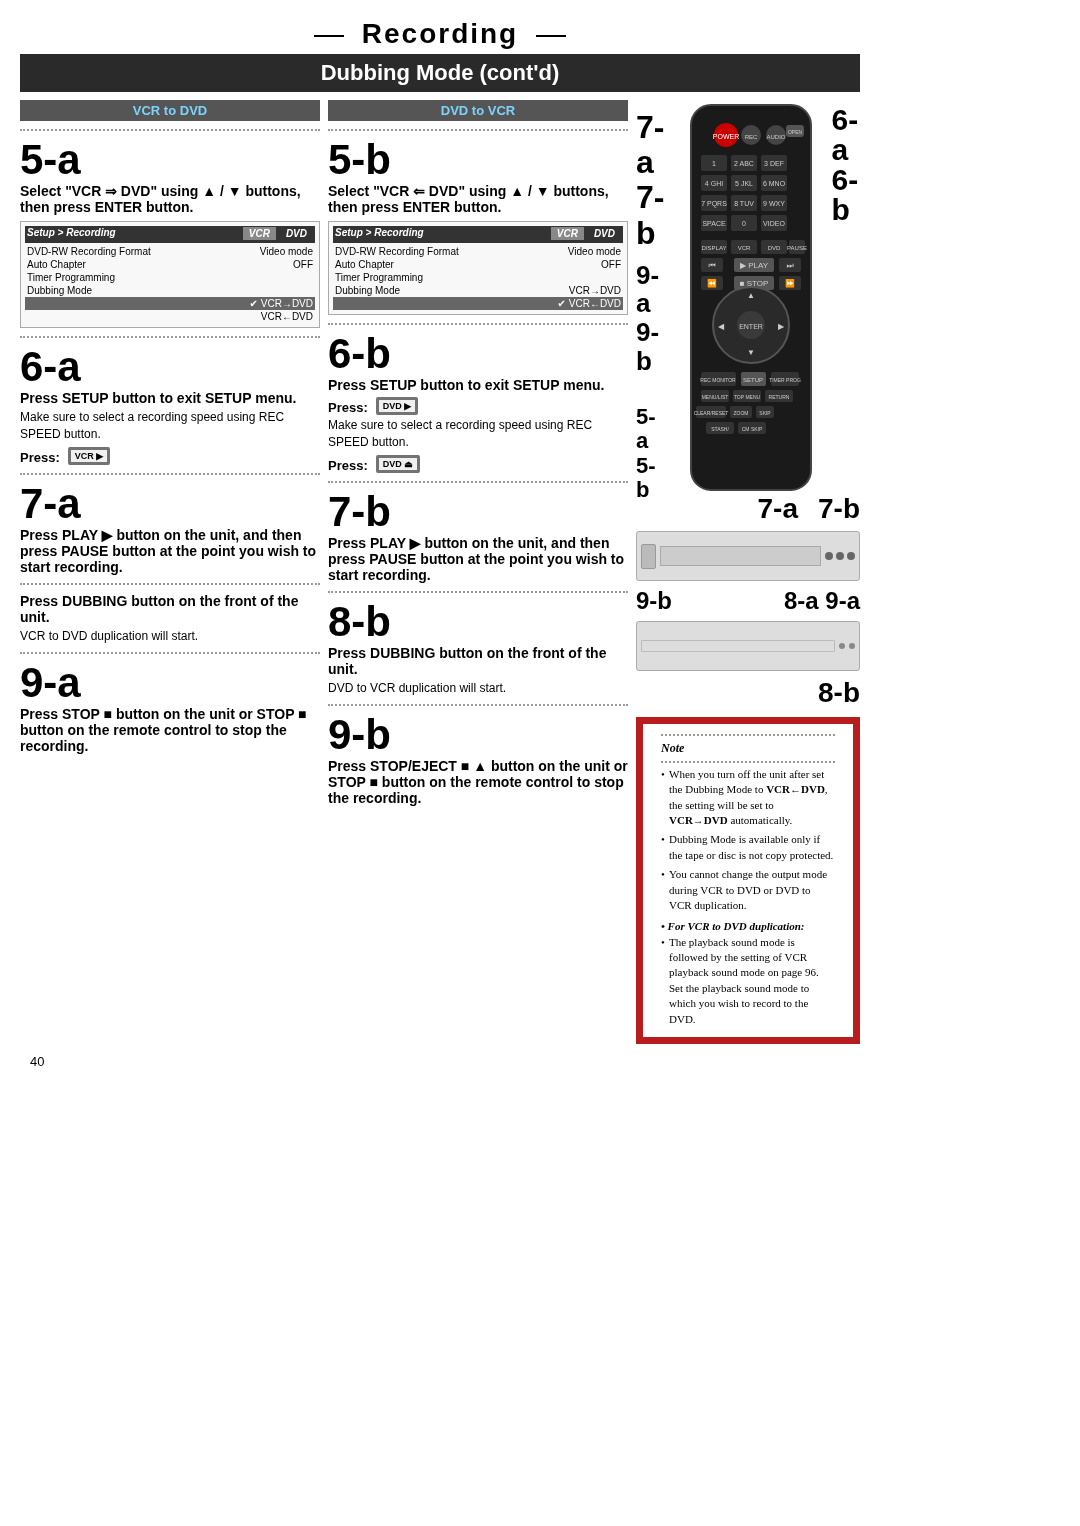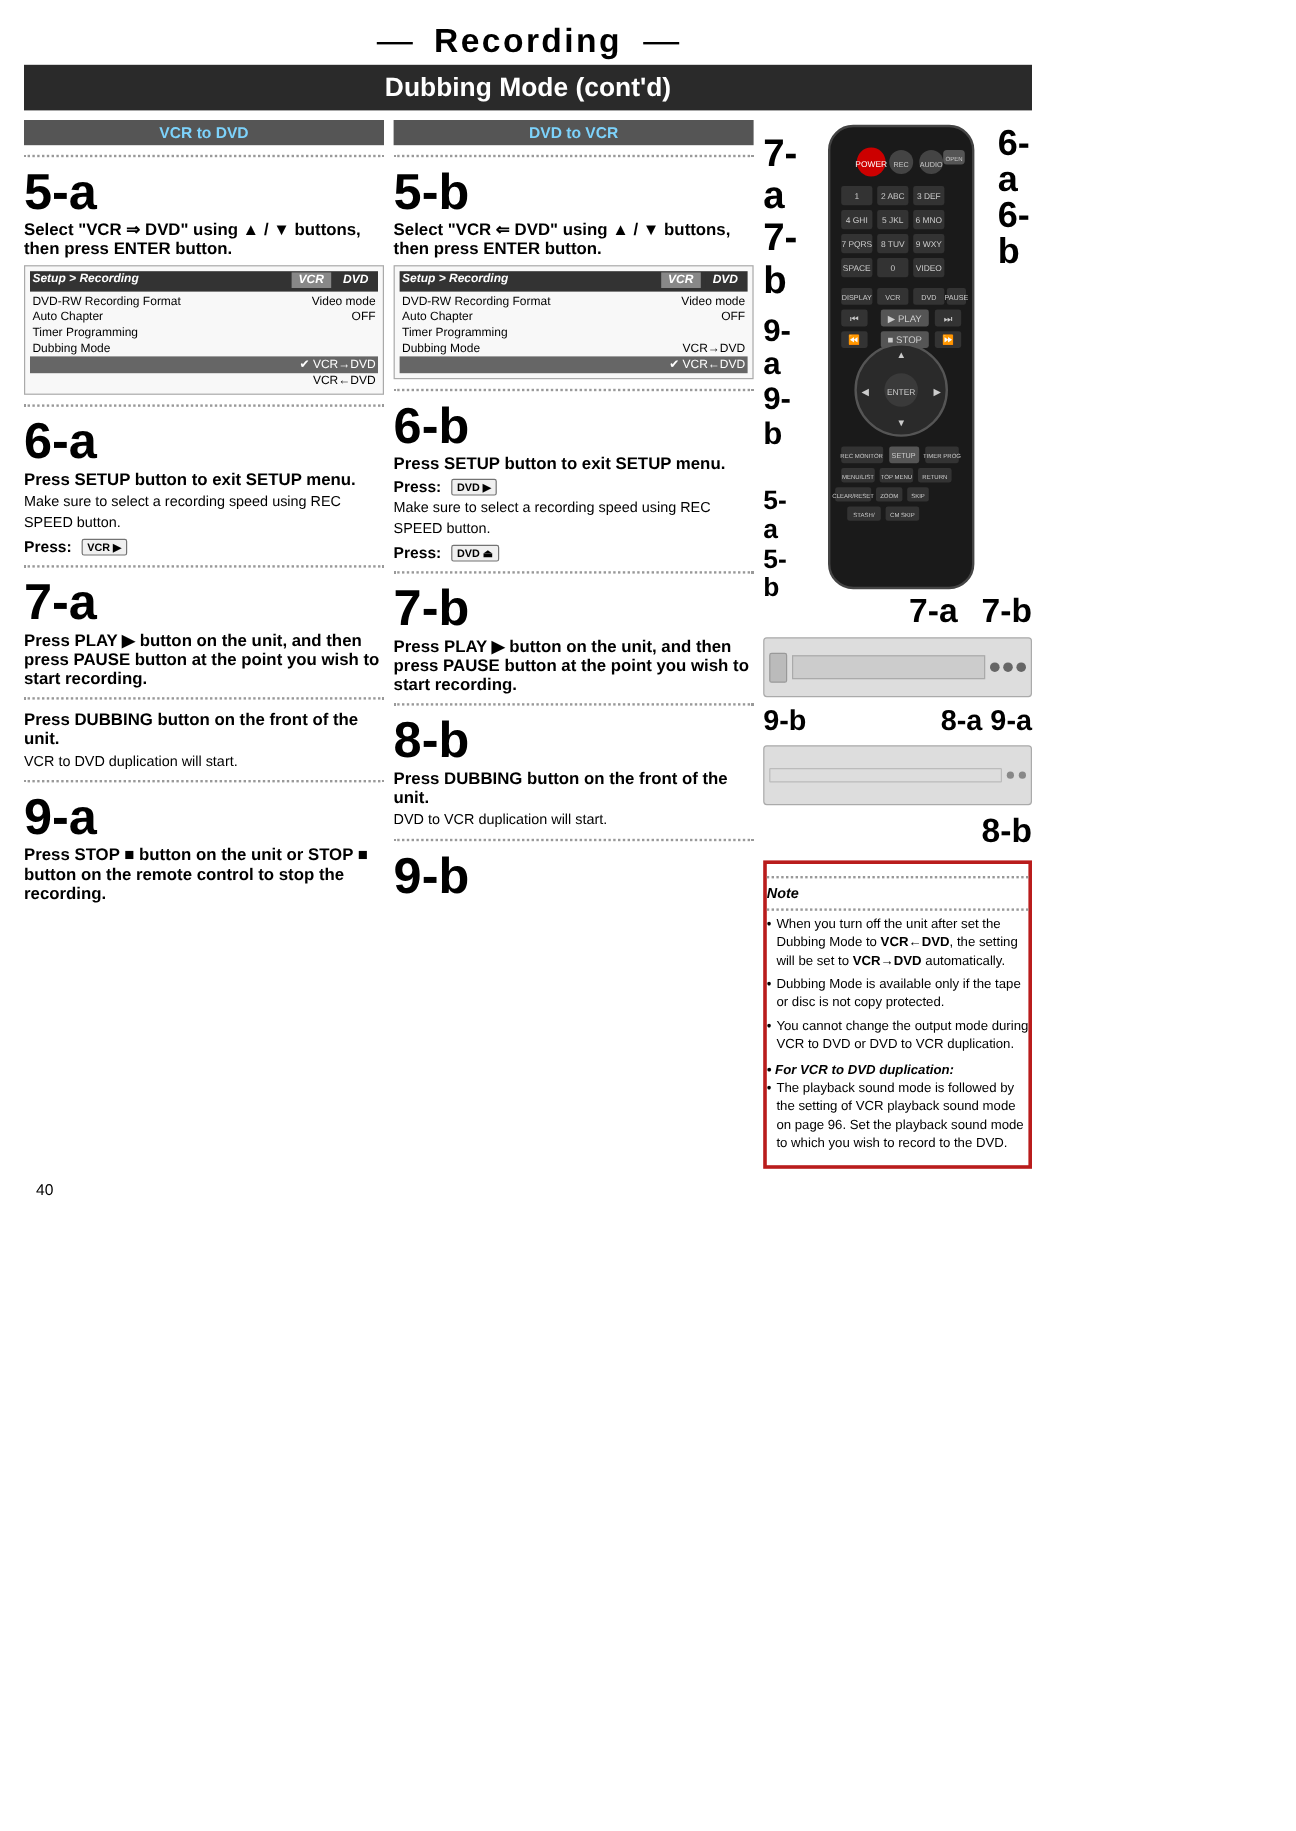--- a/index.html
+++ b/index.html
@@ -161,25 +161,26 @@
       margin: 6px 0;
       position: relative;
       display: flex;
       align-items: center;
       padding: 4px;
       gap: 4px;
     }
 
     
     .note-box {
-      border: 3px solid #b91c1c;
-      padding: 6px 0;
+      border: 7px solid #b91c1c;
+      padding: 6px 18px;
       font-size: 11px;
       line-height: 1.4;
       margin-top: 8px;
+      font-family: Liberation Serif, serif;
     }
 
     .note-title {
       font-style: italic;
       font-weight: bold;
       font-size: 12px;
       margin-bottom: 4px;
     }
 
     .note-item {
@@ -209,21 +210,21 @@
     .page-number {
       text-align: left;
       font-size: 13px;
       margin-top: 10px;
       padding-left: 10px;
     }
 
     .small-icon-box {
       display: inline-flex;
       align-items: center;
-      border: 1px solid #737373;
+      border: 3px solid #737373;
       padding: 1px 4px;
       font-size: 9px;
       background: #f0f0f0;
       border-radius: 2px;
       margin-left: 4px;
     }
 
     .main-content {
       display: flex;
       gap: 8px;
@@ -449,20 +450,23 @@
           <div class="step-body">
             <span>DVD to VCR duplication will start.</span>
           </div>
         </div>
 
         <hr class="dotted-divider">
 
         <div class="step-section">
           <div class="step-num">
             <span>9-b</span>
+          </div>
+          <div class="step-title">
+            <span>Press STOP/EJECT ■ ▲ button on the unit or STOP ■ button on the remote control to stop the recording.</span>
           </div>
         </div>
       </div>
 
     </div>
 
     <div class="right-col">
 
       <div style="position: relative; margin-bottom: 10px;">
 

